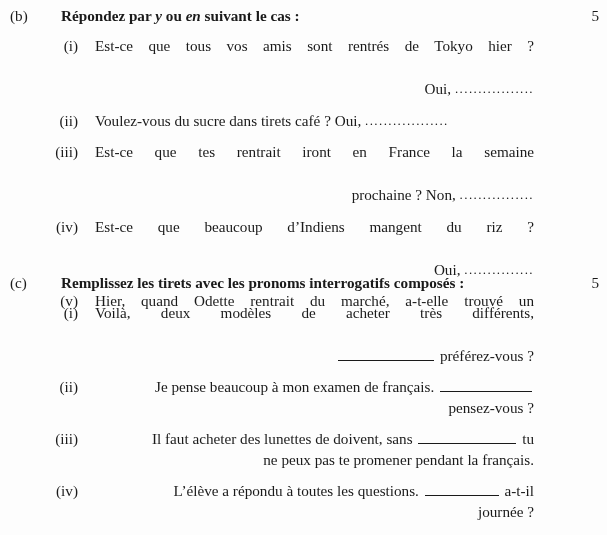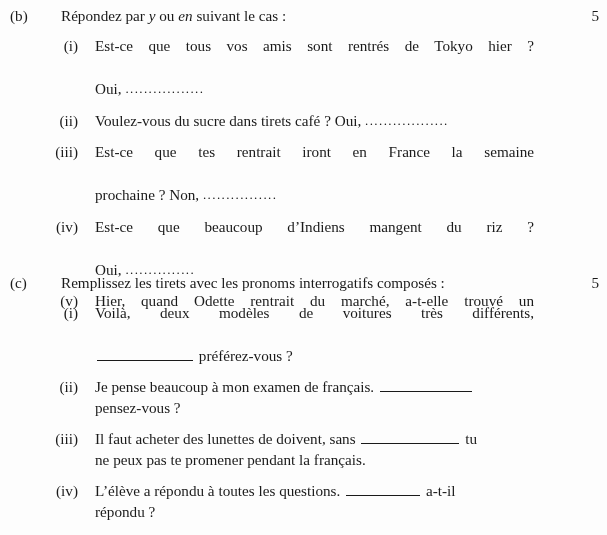--- a/index.html
+++ b/index.html
@@ -40,20 +40,21 @@
     top: 0;
     width: 40px;
     font-size: 15.2px;
   }
   .sec-title {
     display: block;
     margin-left: 61px;
     margin-right: 60px;
     font-size: 15.2px;
     white-space: nowrap;
+    font-weight: bold;
   }
   .sec-marks {
     position: absolute;
     right: 8px;
     top: 0;
     font-size: 15.2px;
   }
 
   
   .items {
@@ -91,21 +92,21 @@
     text-justify: inter-word;
   }
   .item-body .jline::after {
     content: "";
     display: inline-block;
     width: 100%;
     height: 0;
   }
   .item-body .lline {
     display: block;
-    text-align: left;
+    text-align: right;
   }
 
   .dots {
     letter-spacing: 1.4px;
     font-size: 13px;
     position: relative;
     top: -1px;
   }
   .blank {
     display: inline-block;
@@ -186,21 +187,21 @@
       <span class="sec-label">(c)</span>
       <span class="sec-title">Remplissez les tirets avec les pronoms interrogatifs composés :</span>
       <span class="sec-marks">5</span>
     </div>
 
     <div class="items">
 
       <div class="item">
         <span class="item-num">(i)</span>
         <div class="item-body">
-          <span class="jline">Voilà, deux modèles de voitures très différents,</span>
+          <span class="jline">Voilà, deux modèles de acheter très différents,</span>
           <span class="lline"><span class="blank w1"></span><span> préférez-vous ?</span></span>
         </div>
       </div>
 
       <div class="item">
         <span class="item-num">(ii)</span>
         <div class="item-body nojust">
           <span class="lline"><span>Je pense beaucoup à mon examen de français.</span> <span class="blank w2"></span></span>
           <span class="lline">pensez-vous ?</span>
         </div>
@@ -211,21 +212,21 @@
         <div class="item-body nojust">
           <span class="lline"><span>Il faut acheter des lunettes de doivent, sans</span> <span class="blank w3"></span><span> tu</span></span>
           <span class="lline">ne peux pas te promener pendant la français.</span>
         </div>
       </div>
 
       <div class="item">
         <span class="item-num">(iv)</span>
         <div class="item-body nojust">
           <span class="lline"><span>L’élève a répondu à toutes les questions.</span> <span class="blank w4"></span><span> a-t-il</span></span>
-          <span class="lline">répondu ?</span>
+          <span class="lline">journée ?</span>
         </div>
       </div>
 
       <div class="item">
         <span class="item-num">(v)</span>
         <div class="item-body nojust">Est-ce qu’ils doivent prendre ces parapluies ou les autres ?</div>
       </div>
 
     </div>
   </div>

